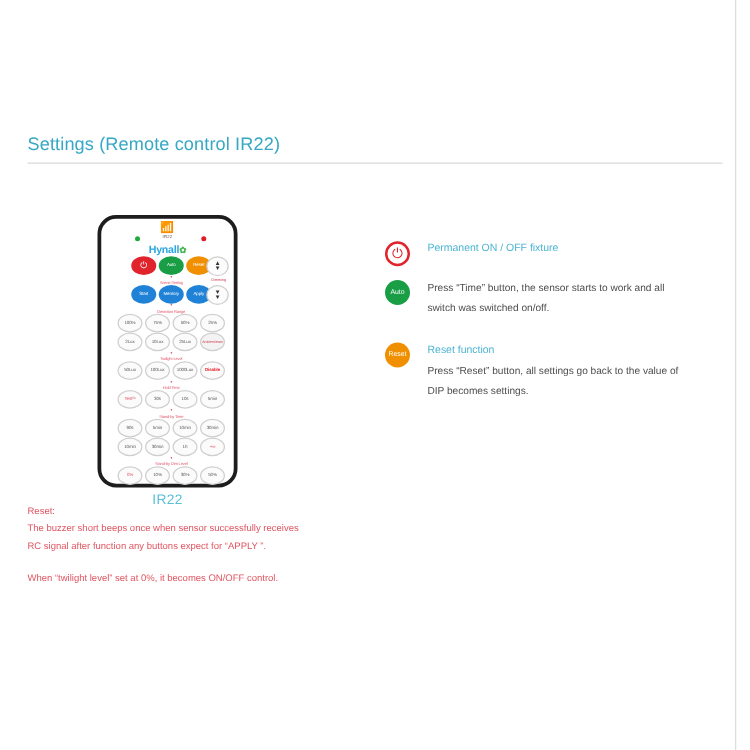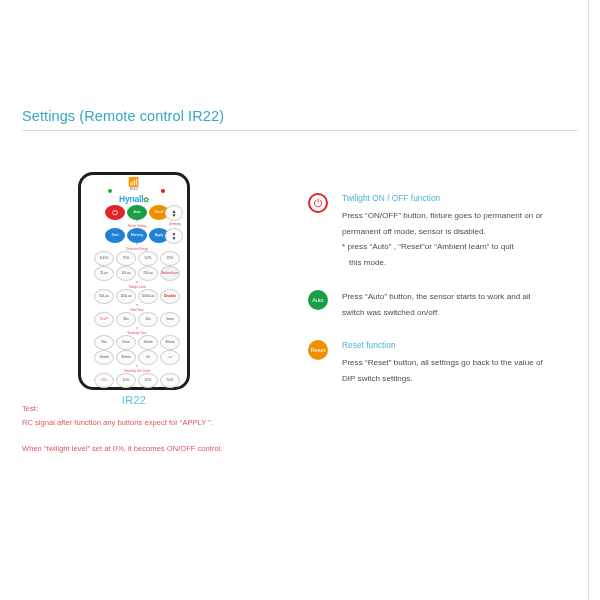--- a/index.html
+++ b/index.html
@@ -271,47 +271,42 @@
           <span>▼</span>
         </div>
       </div>
       <div class="arrow-cap">Dimming</div>
 
     </div>
     <div class="remote-caption">IR22</div>
   </div>
 
   <div class="note">
-      <div class="nline">Test:</div>
+      <div class="nline">Reset:</div>
+      <div class="nline">The buzzer short beeps once when sensor successfully receives</div>
       <div class="nline">RC signal after function any buttons expect for “APPLY ”.</div>
       <div class="gap"></div>
       <div class="nline">When “twilight level” set at 0%, it becomes ON/OFF control.</div>
     </div>
 
   <div class="features">
       <div class="feature">
         <div class="f-icon power">⏻</div>
-        <div class="f-title">Twilight ON / OFF function</div>
-        <div class="f-body">
-          <div>Press “ON/OFF” button, fixture goes to permanent on or</div>
-          <div>permanent off mode, sensor is disabled.</div>
-          <div>* press “Auto” , “Reset”or “Ambient learn” to quit</div>
-          <div class="indent">this mode.</div>
-        </div>
+        <div class="f-title">Permanent ON / OFF fixture</div>
       </div>
       <div class="feature">
         <div class="f-icon auto">Auto</div>
         <div class="f-body">
-          <div>Press “Auto” button, the sensor starts to work and all</div>
+          <div>Press “Time” button, the sensor starts to work and all</div>
           <div>switch was switched on/off.</div>
         </div>
       </div>
       <div class="feature">
         <div class="f-icon reset">Reset</div>
         <div class="f-title">Reset function</div>
         <div class="f-body">
           <div>Press “Reset” button, all settings go back to the value of</div>
-          <div>DIP switch settings.</div>
+          <div>DIP becomes settings.</div>
         </div>
       </div>
     </div>
 
 </div>
 
 </body></html>

